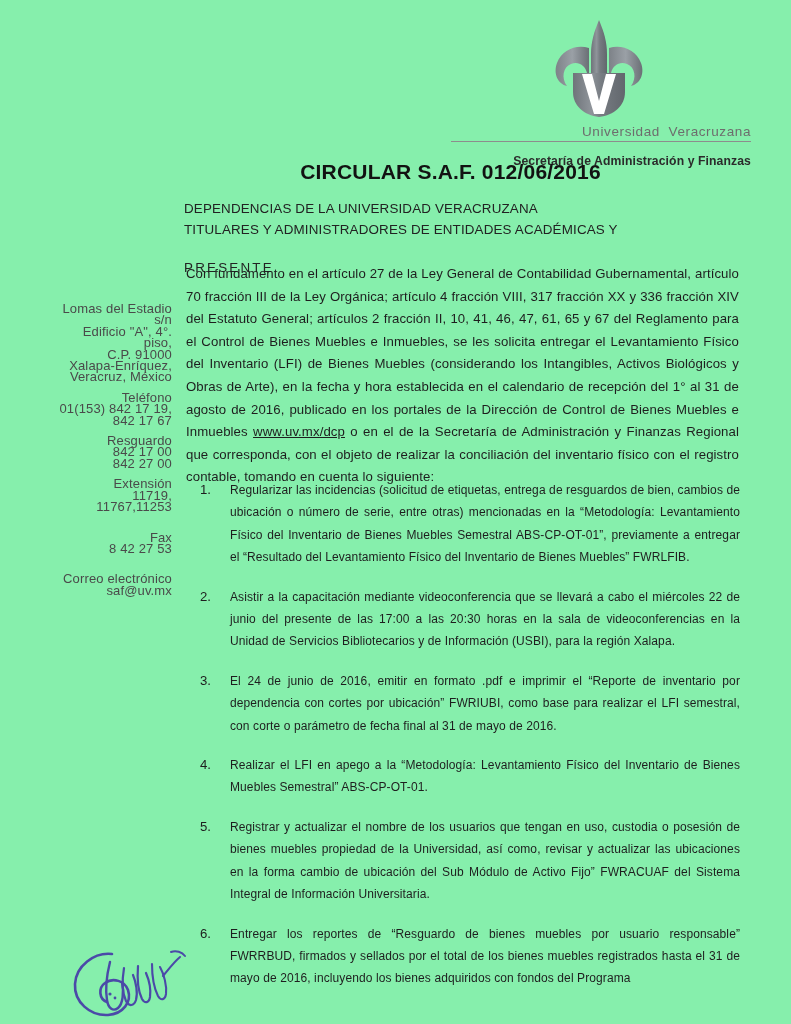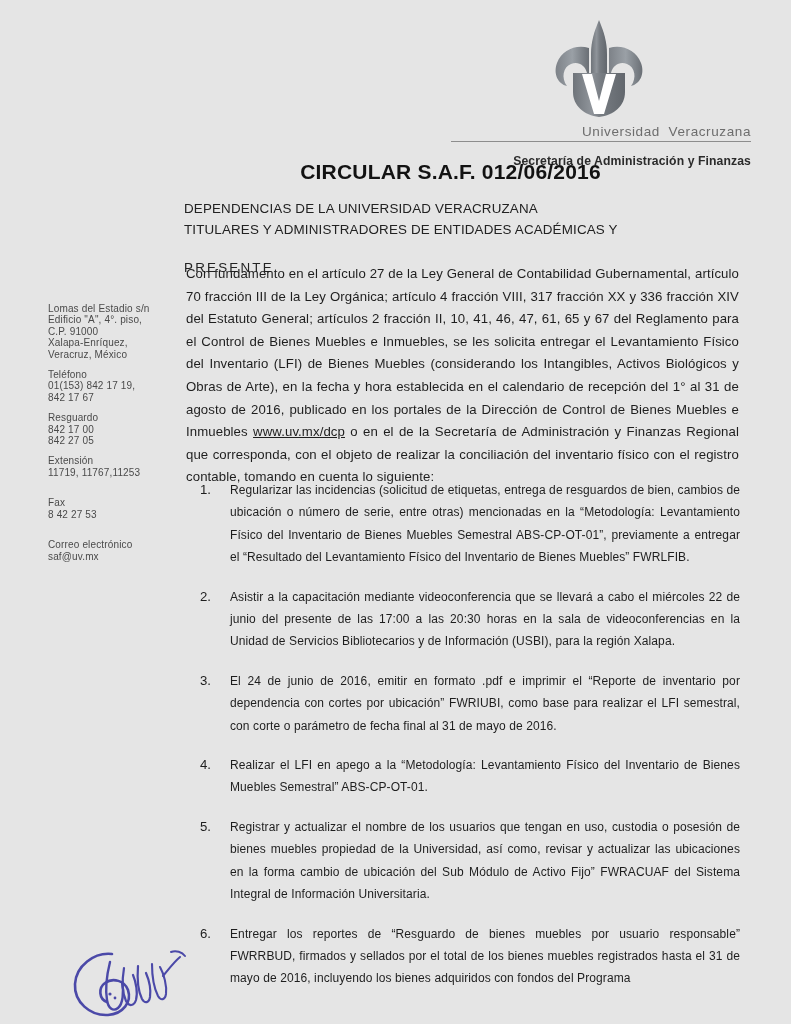--- a/index.html
+++ b/index.html
@@ -9,21 +9,21 @@
     background: #ffffff;
   }
   body {
     font-family: "Liberation Sans", sans-serif;
     color: #1c1c1c;
   }
   .page {
     position: relative;
     width: 791px;
     height: 1024px;
-    background: #e5e5e5;
+    background: #86efac;
     overflow: hidden;
     box-sizing: border-box;
   }
 
   
   .letterhead {
     position: absolute;
     top: 18px;
     right: 40px;
     width: 300px;
@@ -86,24 +86,24 @@
   .addressee .presente {
     letter-spacing: 2.2px;
     display: block;
     margin-top: 17px;
   }
 
   
   .sidebar {
     position: absolute;
     top: 303px;
-    left: 48px;
+    left: 56px;
     width: 116px;
-    text-align: left;
-    font-size: 10px;
+    text-align: right;
+    font-size: 13px;
     line-height: 11.4px;
     color: #4a4a4a;
     letter-spacing: 0.15px;
   }
   .sb-block { margin-bottom: 9px; }
   .sb-block.tight { margin-bottom: 0; }
   .sb-label { display: block; }
   .sb-line { display: block; }
   .sb-gap { height: 10px; }
 
@@ -214,21 +214,21 @@
       <span class="sb-line">Veracruz, México</span>
     </div>
     <div class="sb-block">
       <span class="sb-label">Teléfono</span>
       <span class="sb-line">01(153) 842 17 19,</span>
       <span class="sb-line">842 17 67</span>
     </div>
     <div class="sb-block">
       <span class="sb-label">Resguardo</span>
       <span class="sb-line">842 17 00</span>
-      <span class="sb-line">842 27 05</span>
+      <span class="sb-line">842 27 00</span>
     </div>
     <div class="sb-block">
       <span class="sb-label">Extensión</span>
       <span class="sb-line">11719, 11767,11253</span>
     </div>
     <div class="sb-gap"></div>
     <div class="sb-block">
       <span class="sb-label">Fax</span>
       <span class="sb-line">8 42 27 53</span>
     </div>

